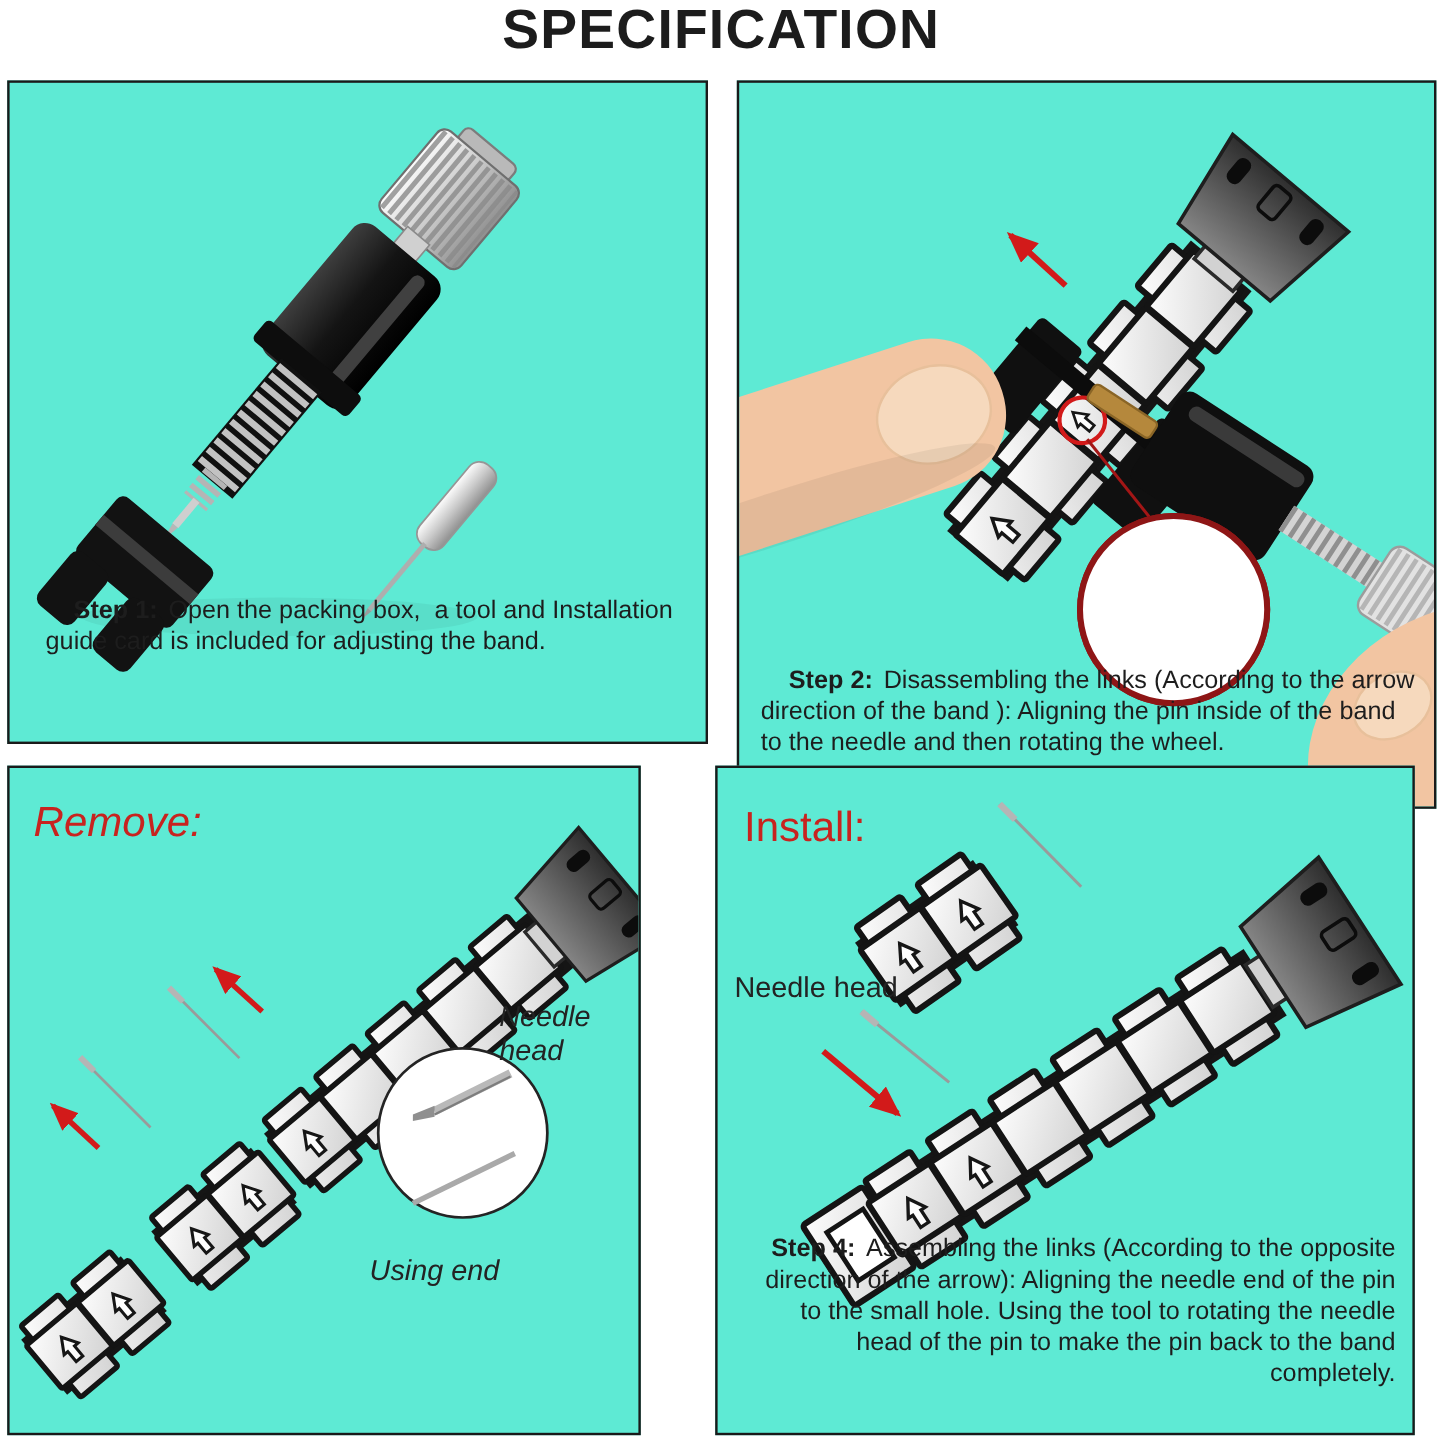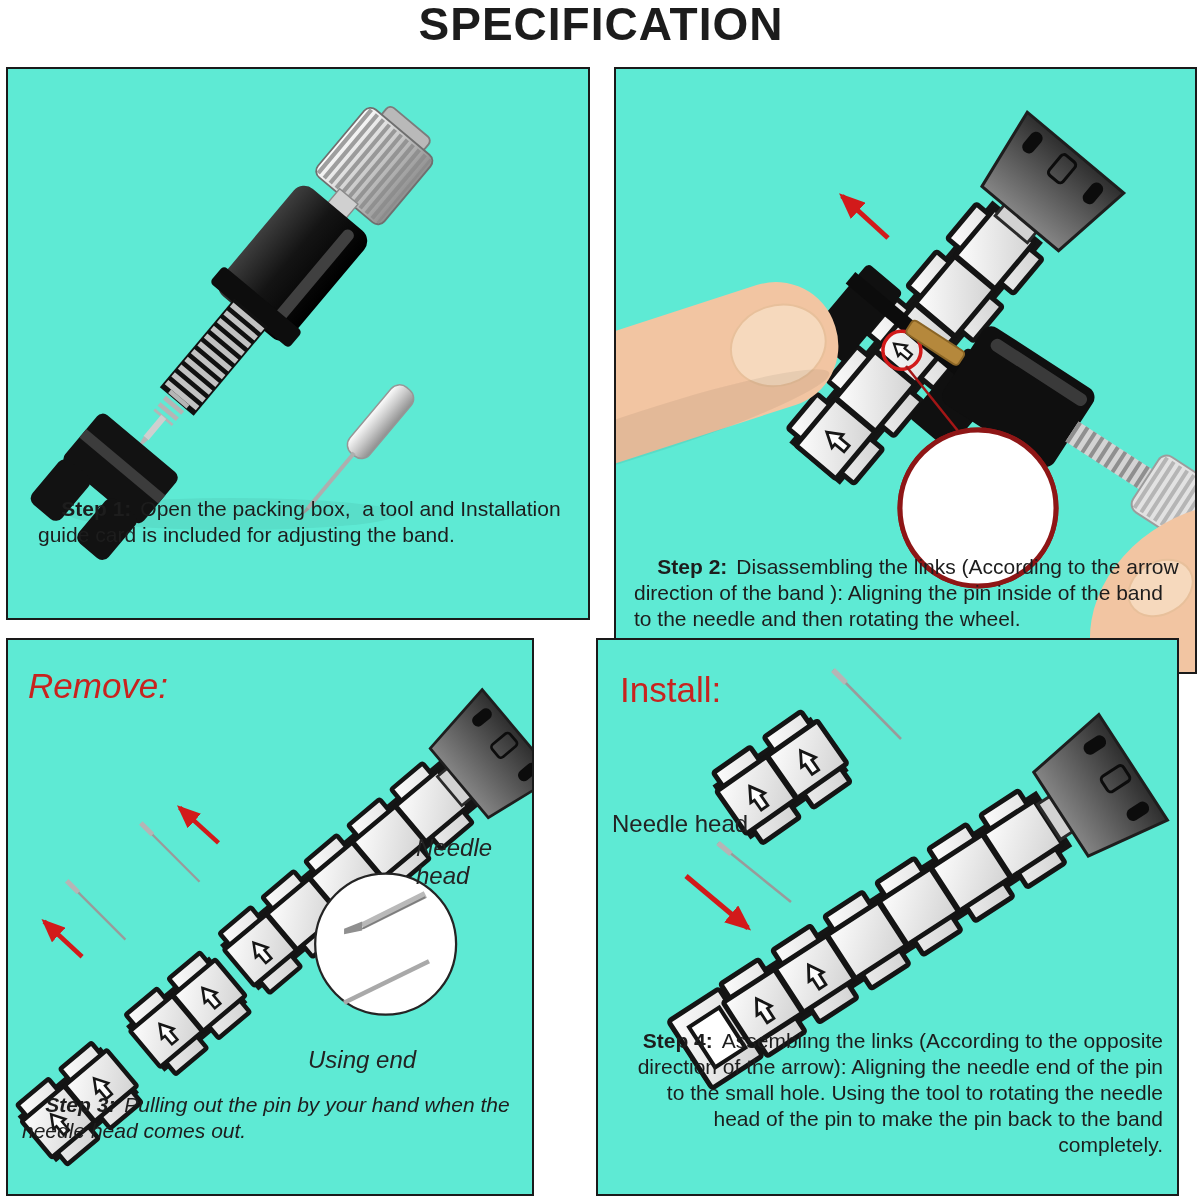--- a/index.html
+++ b/index.html
@@ -265,23 +265,20 @@
         </g>
         <g>
           <line x1="372" y1="372" x2="466" y2="326" stroke="#a9a9a9" stroke-width="5"></line>
         </g>
       </g>
     </svg>
   </div>
   <div class="panel-tag">Remove:</div>
   <div class="mini-label lbl-nh3">Needle head</div>
   <div class="mini-label lbl-ne3">Using end</div>
-  <div class="caption">
-    <span class="step-label">Step 3:</span><span>Pulling out the pin by your hand when the needle head comes out.</span>
-  </div>
 </div>
 
 <div class="panel" id="p4">
   <div class="fig">
     <svg viewBox="0 0 579 554">
       <defs>
         <linearGradient id="gS4" x1="0" y1="0" x2="1" y2="1">
           <stop offset="0" stop-color="#fdfdfd"></stop>
             <stop offset="1" stop-color="#d2d2d2"></stop>
         </linearGradient>

